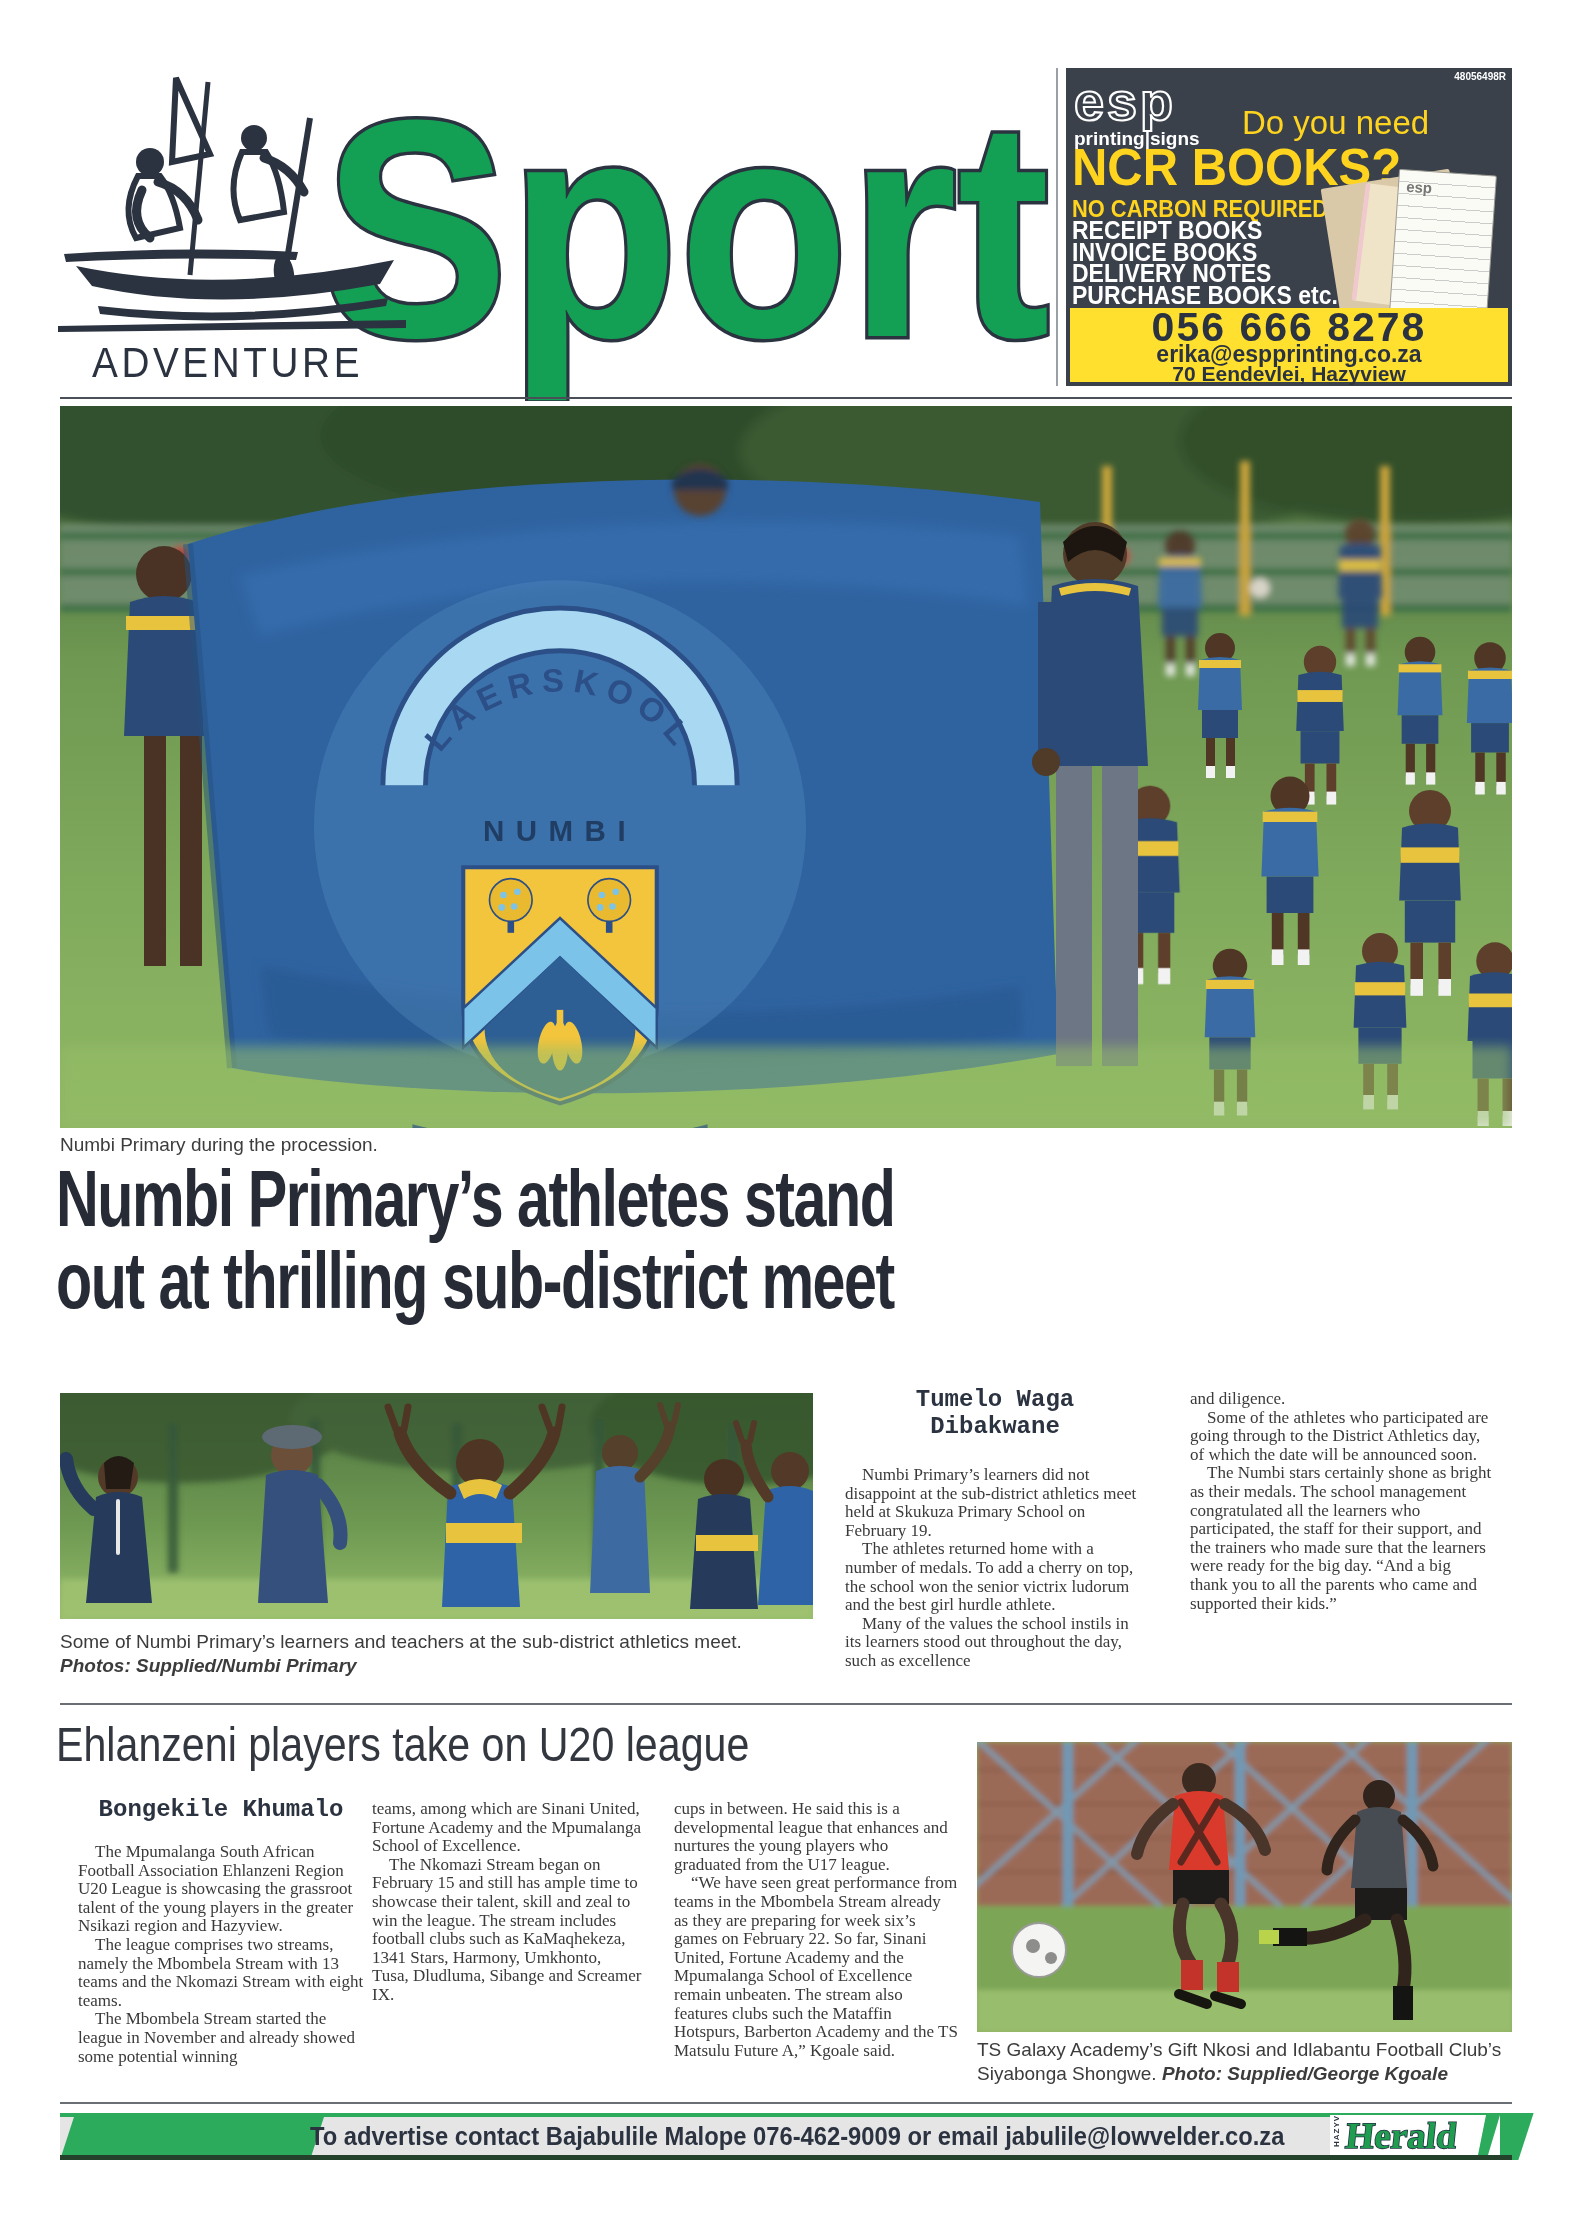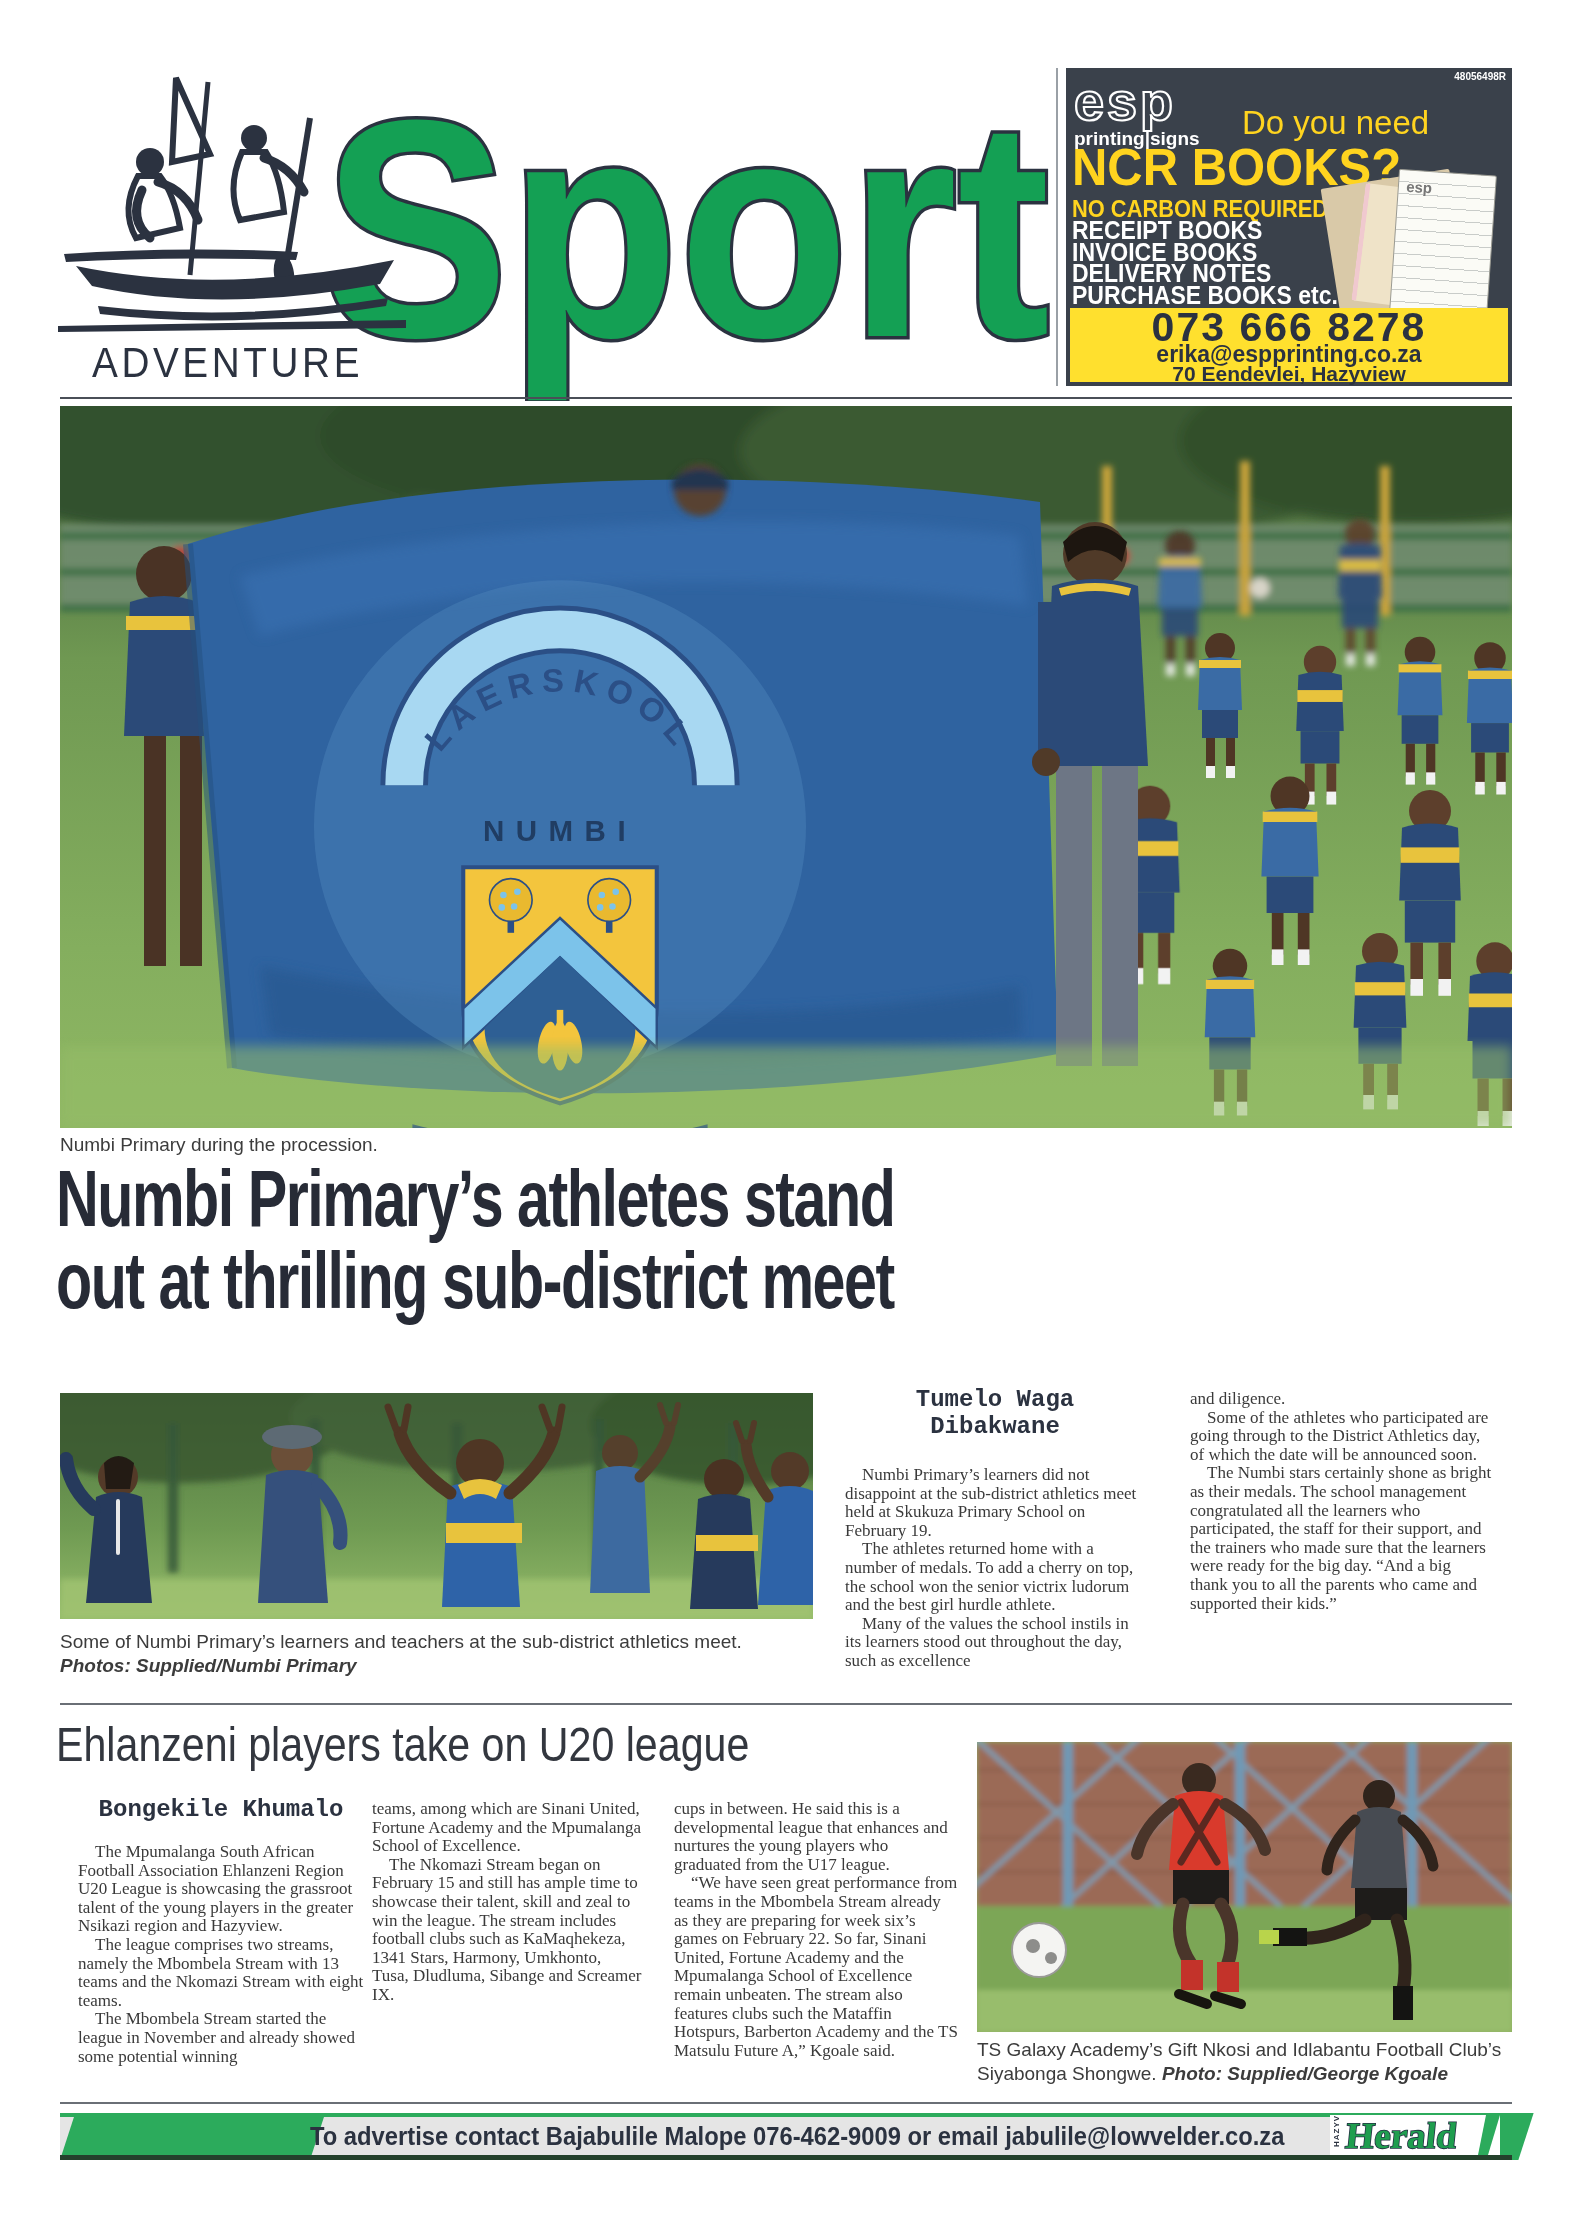--- a/index.html
+++ b/index.html
@@ -137,21 +137,21 @@
 
     <div id="ad-books-art">
       <div class="paper" style="left:20px;top:18px;width:130px;height:130px;background:#d9c9a8;transform:rotate(-9deg);"></div>
       <div class="paper" style="left:48px;top:30px;width:116px;height:118px;background:#efe3c8;transform:rotate(7deg);border-left:5px solid #f0c9cf;"></div>
       <div class="paper" style="left:84px;top:12px;width:96px;height:142px;background:#fbfbf6;border:1px solid #9a9a92;transform:rotate(4deg);
            background-image:repeating-linear-gradient(#fbfbf6 0 11px,#c9ccc9 11px 12px);"></div>
       <div class="paper" style="left:96px;top:20px;width:66px;height:24px;color:#777;font-size:15px;font-weight:700;transform:rotate(4deg);">esp</div>
     </div>
 
     <div id="ad-contact">
-      <div id="ad-phone">073 666 8278</div>
+      <div id="ad-phone">056 666 8278</div>
       <div id="ad-email">erika@espprinting.co.za</div>
       <div id="ad-address">70 Eendevlei, Hazyview</div>
     </div>
   </div>
 
   <div id="masthead-rule" class="abs"></div>
 
   <figure id="main-photo" class="abs">
     <svg viewBox="0 0 1452 722" width="1452" height="722" aria-hidden="true">
       <defs>

